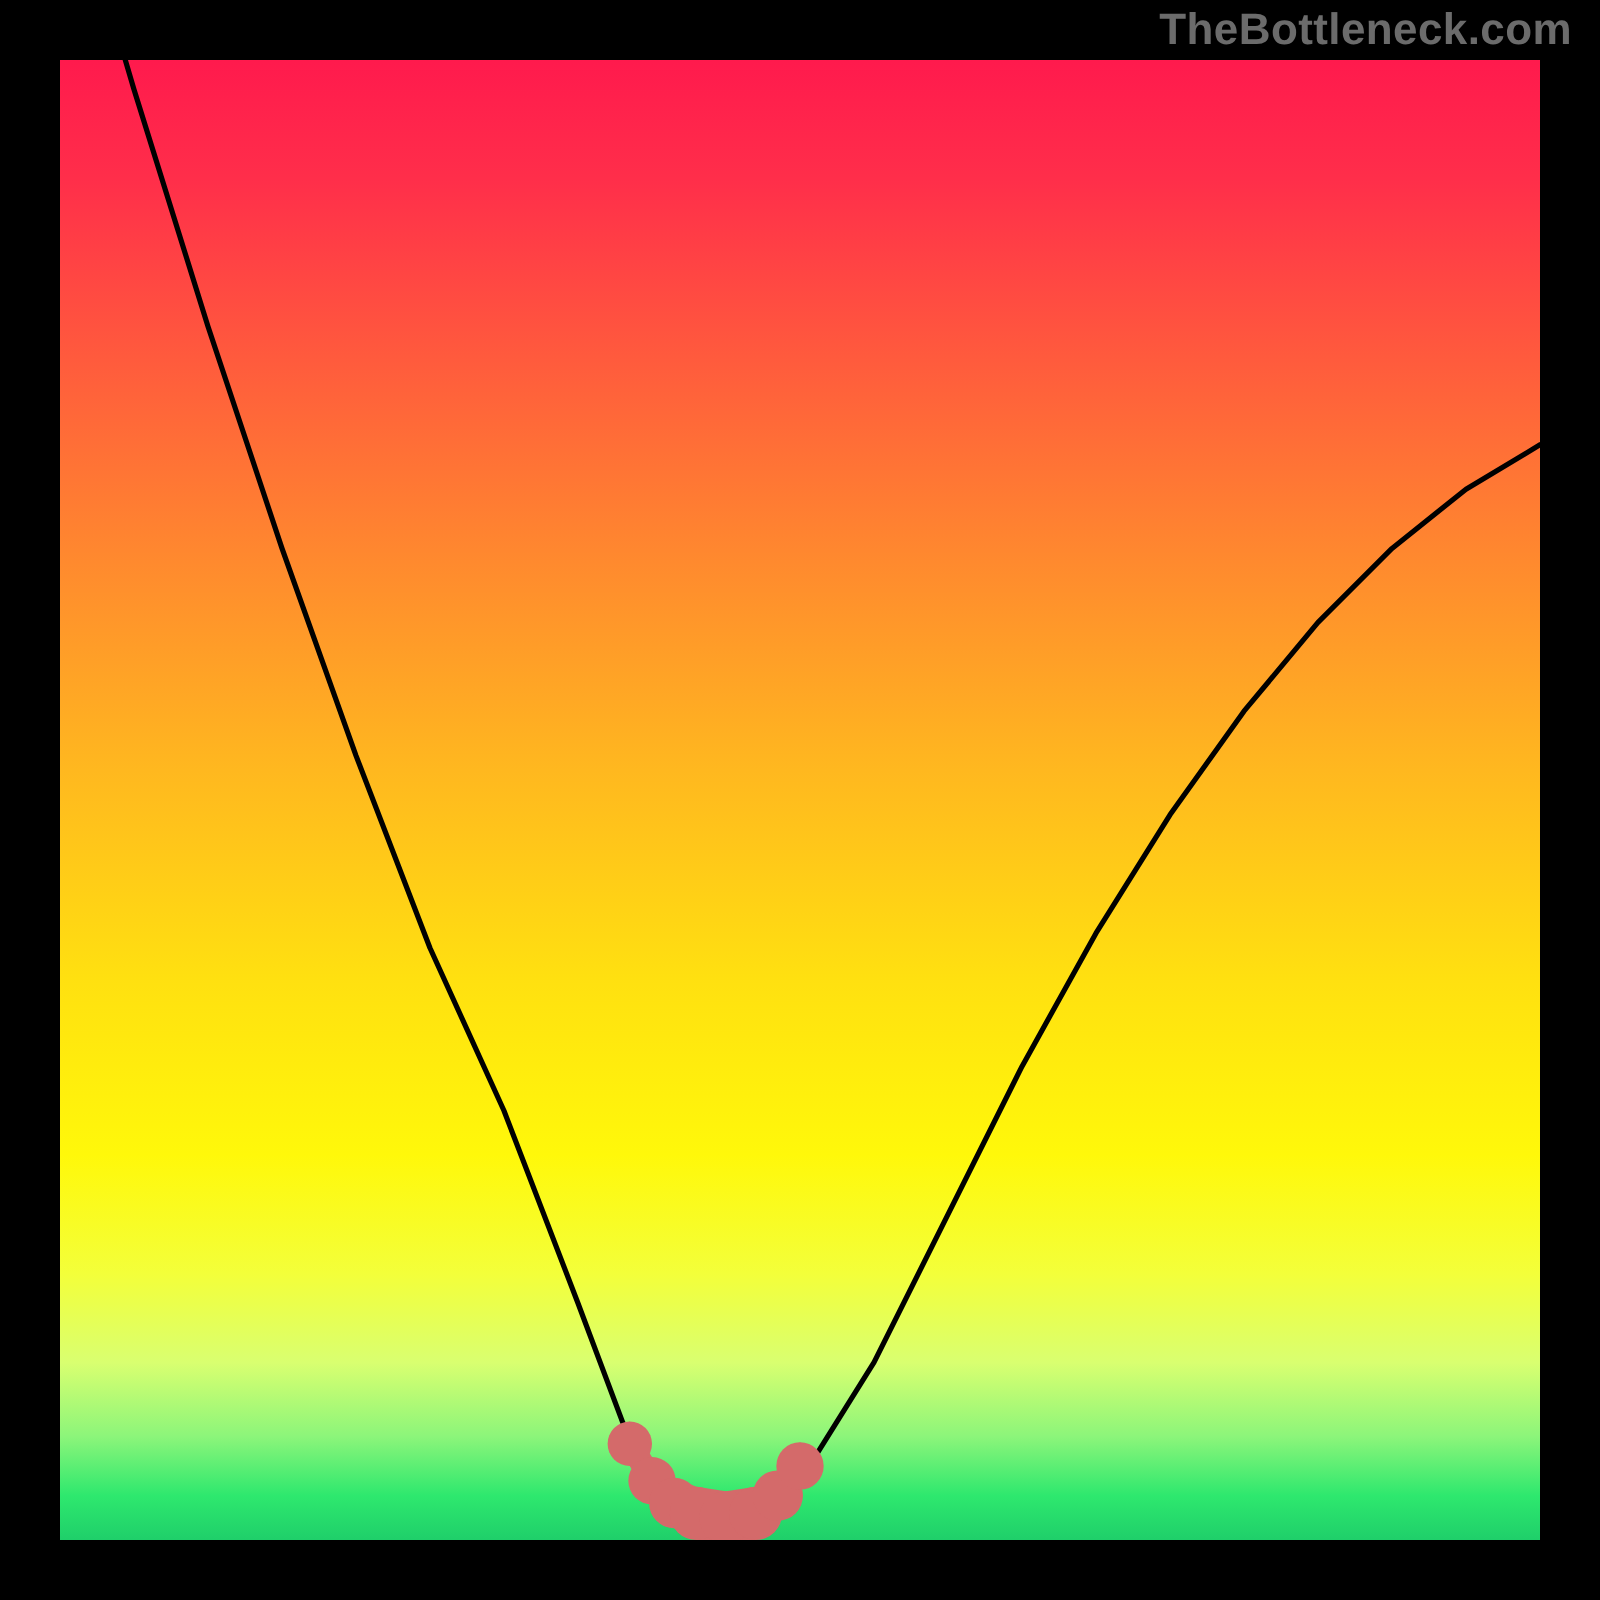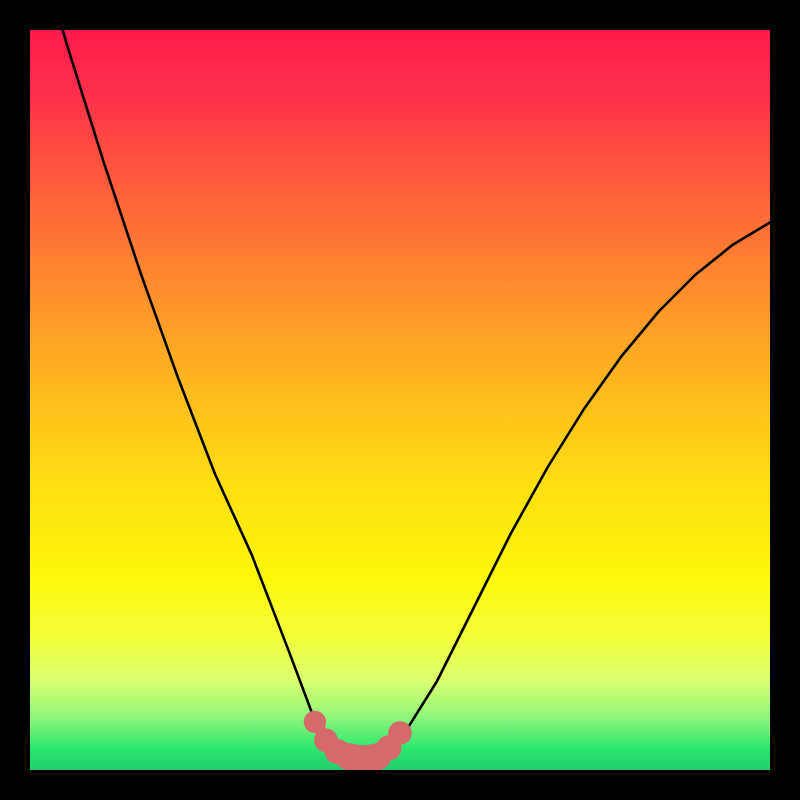--- a/index.html
+++ b/index.html
@@ -59,20 +59,21 @@
     inset: 0;
     width: 100%;
     height: 100%;
   }
 </style>
 </head>
 <body>
 
 <div class="frame">
 
+  <div class="attribution">TheBottleneck.com</div>
 
   <div class="plot-area">
 
     <div class="gradient-bg"></div>
 
     <svg class="curve-layer" viewBox="0 0 100 100" preserveAspectRatio="none">
 
       <path id="curve-path" fill="none" stroke-width="0.35" stroke-linecap="round" stroke-linejoin="round" d="M0.00 -15.00 L5.00 2.00 L10.00 18.00 L15.00 33.00 L20.00 47.00 L25.00 60.00 L30.00 71.00 L35.00 84.00 L38.00 92.00 L40.00 96.00 L42.00 98.00 L44.00 99.00 L46.00 99.00 L48.00 98.00 L50.00 96.00 L55.00 88.00 L60.00 78.00 L65.00 68.00 L70.00 59.00 L75.00 51.00 L80.00 44.00 L85.00 38.00 L90.00 33.00 L95.00 29.00 L100.00 26.00" stroke="#000000"></path>
 
       <path id="bump-path" stroke="none" d="M38.50 92.00 L40.00 94.40 L41.50 95.80 L43.00 96.40 L45.00 96.70 L47.00 96.40 L48.50 95.30 L50.00 93.40 Q51.60 95.00 50.00 96.60 L48.50 98.70 L47.00 100.00 L45.00 100.30 L43.00 100.00 L41.50 99.20 L40.00 97.60 L38.50 95.00 Q37.00 93.50 38.50 92.00 Z" fill="#d46a6a"></path>

